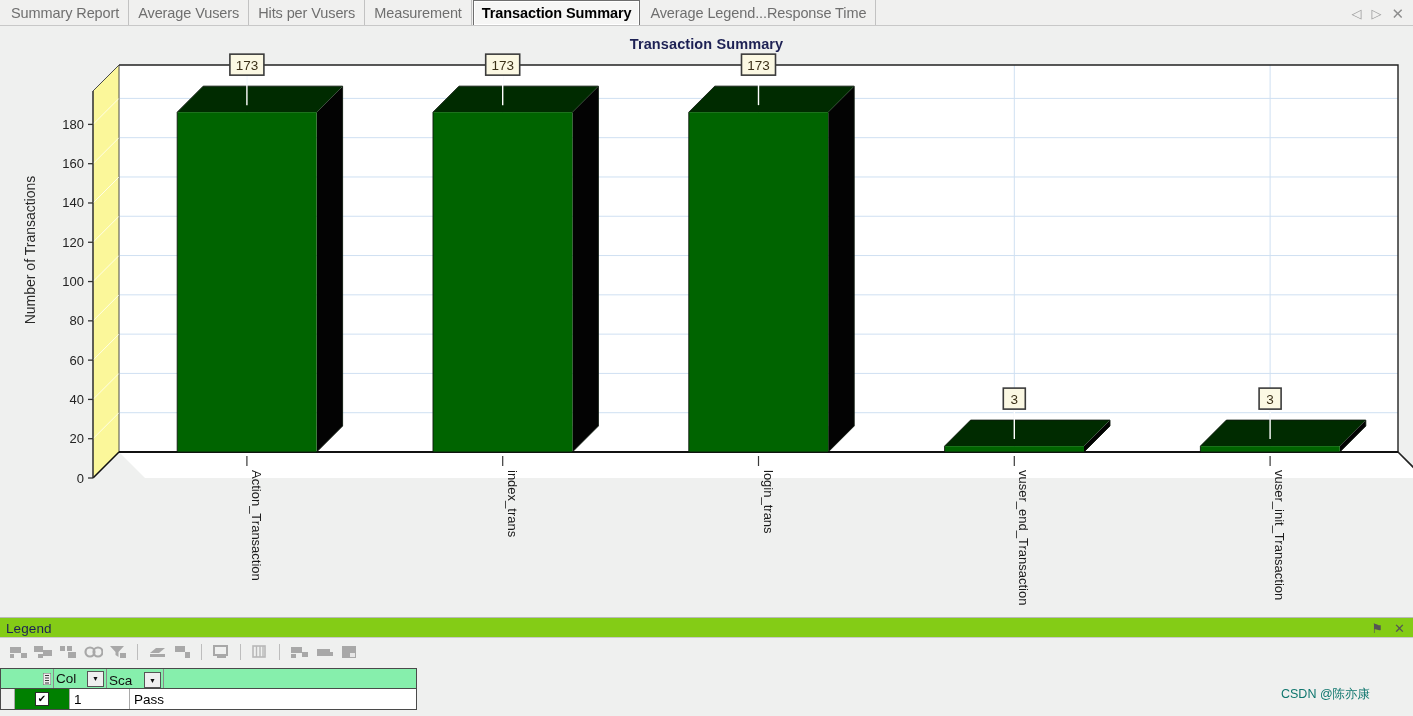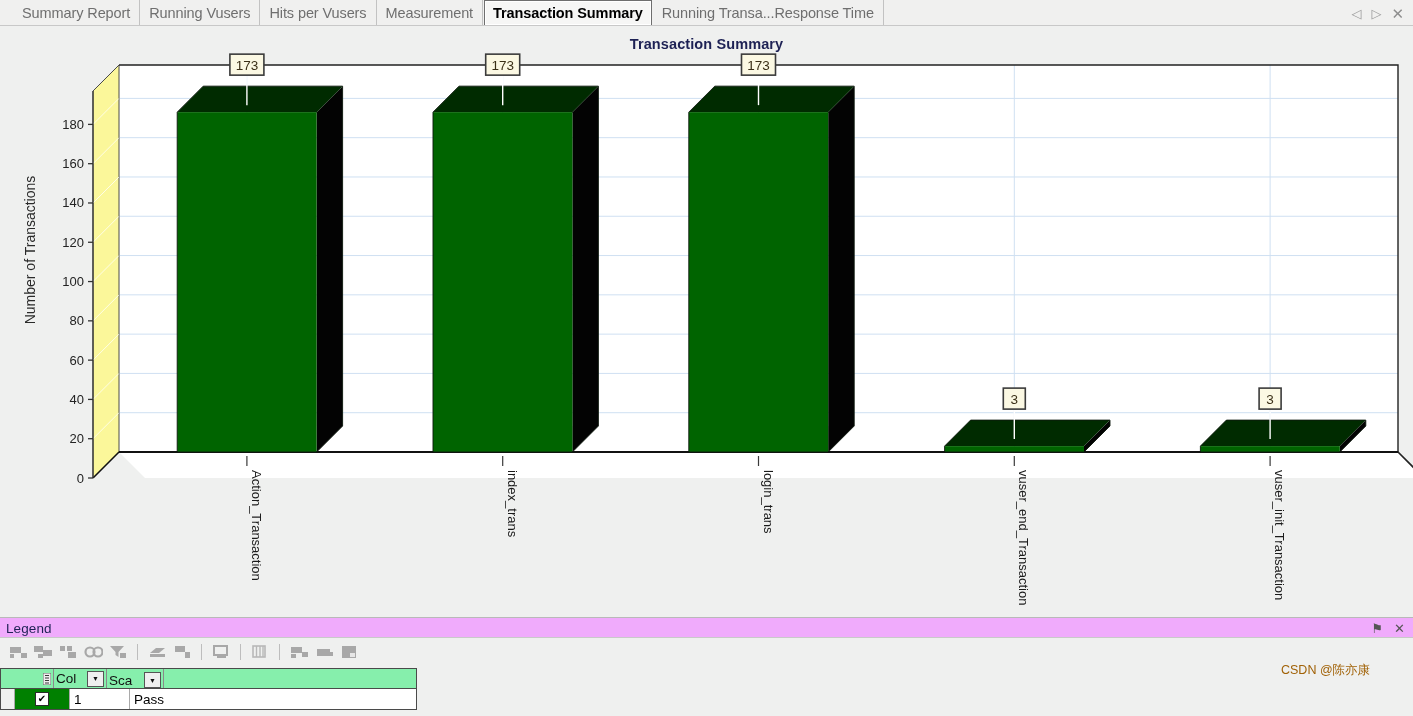--- a/index.html
+++ b/index.html
@@ -10,21 +10,21 @@
     -webkit-font-smoothing:antialiased;
   }
   .app{position:relative;width:1413px;height:716px;}
 
   
   .tabstrip{
     position:absolute;left:0;top:0;width:1413px;height:26px;
     background:#f0f0ef;
     display:flex;align-items:stretch;
   }
-  .tabs{display:flex;align-items:stretch;padding-left:13px;}
+  .tabs{display:flex;align-items:stretch;padding-left:2px;}
   .tab{
     display:flex;align-items:center;
     padding:0 9px;
     font-size:14.5px;color:#6f6f6f;
     white-space:nowrap;
     border-right:1px solid #c2c2c2;
     letter-spacing:-0.1px;
     cursor:default;
   }
   .tab.active{
@@ -66,21 +66,21 @@
     white-space:nowrap;
   }
   svg.plot{position:absolute;left:0;top:0;}
   .tickText{font-family:"Liberation Sans",sans-serif;font-size:13px;fill:#232323;}
   .catText{font-family:"Liberation Sans",sans-serif;font-size:13px;fill:#1b1b1b;}
   .valText{font-family:"Liberation Sans",sans-serif;font-size:13.5px;fill:#3a2f17;}
 
   
   .legendbar{
     position:absolute;left:0;top:617px;width:1413px;height:21px;
-    background:#f0abfc;border-top:1px solid #b9b9b9;
+    background:#84cc16;border-top:1px solid #b9b9b9;
     display:flex;align-items:center;
   }
   .legendtitle{
     font-size:13.5px;color:#1d2154;padding-left:6px;letter-spacing:0.1px;
   }
   .legendbar .dockicons{
     margin-left:auto;display:flex;align-items:center;gap:11px;padding-right:8px;
     color:#555;
   }
   .legendbar .dockicons span{font-size:13px;line-height:1;cursor:default;}
@@ -125,49 +125,49 @@
   .ltc.grip{width:13px;background:#eff0ef;padding:0;}
   .ltc.col{width:48px;background:#008000;justify-content:center;}
   .ltc.sca{width:52px;padding-left:4px;}
   .ltc.meas{flex:1;padding-left:4px;border-right:none;}
   .chk{
     width:12px;height:12px;background:#fff;border:1px solid #2b2b2b;
     display:flex;align-items:center;justify-content:center;
     font-size:10px;line-height:1;color:#000;
   }
   .watermark{
-    position:absolute;left:1281px;top:662px;
-    font-size:12.5px;color:#a16207;white-space:nowrap;
+    position:absolute;left:1281px;top:686px;
+    font-size:12.5px;color:#0f766e;white-space:nowrap;
   }
   .gripicon{display:block;}
 </style>
 </head>
 <body>
 
 <div class="app">
 
   <div class="tabstrip">
     <div class="tabs">
       <div class="tab">
           <span>Summary Report</span>
         </div>
       <div class="tab">
-          <span>Running Vusers</span>
+          <span>Average Vusers</span>
         </div>
       <div class="tab">
           <span>Hits per Vusers</span>
         </div>
       <div class="tab">
           <span>Measurement</span>
         </div>
       <div class="tab active">
           <span>Transaction Summary</span>
         </div>
       <div class="tab">
-          <span>Running Transa...Response Time</span>
+          <span>Average Legend...Response Time</span>
         </div>
     </div>
     <div class="tabnav">
       <span class="nv">◁</span>
       <span class="nv">▷</span>
       <span class="nv x">✕</span>
     </div>
   </div>
   <div class="tabsep"></div>
 

